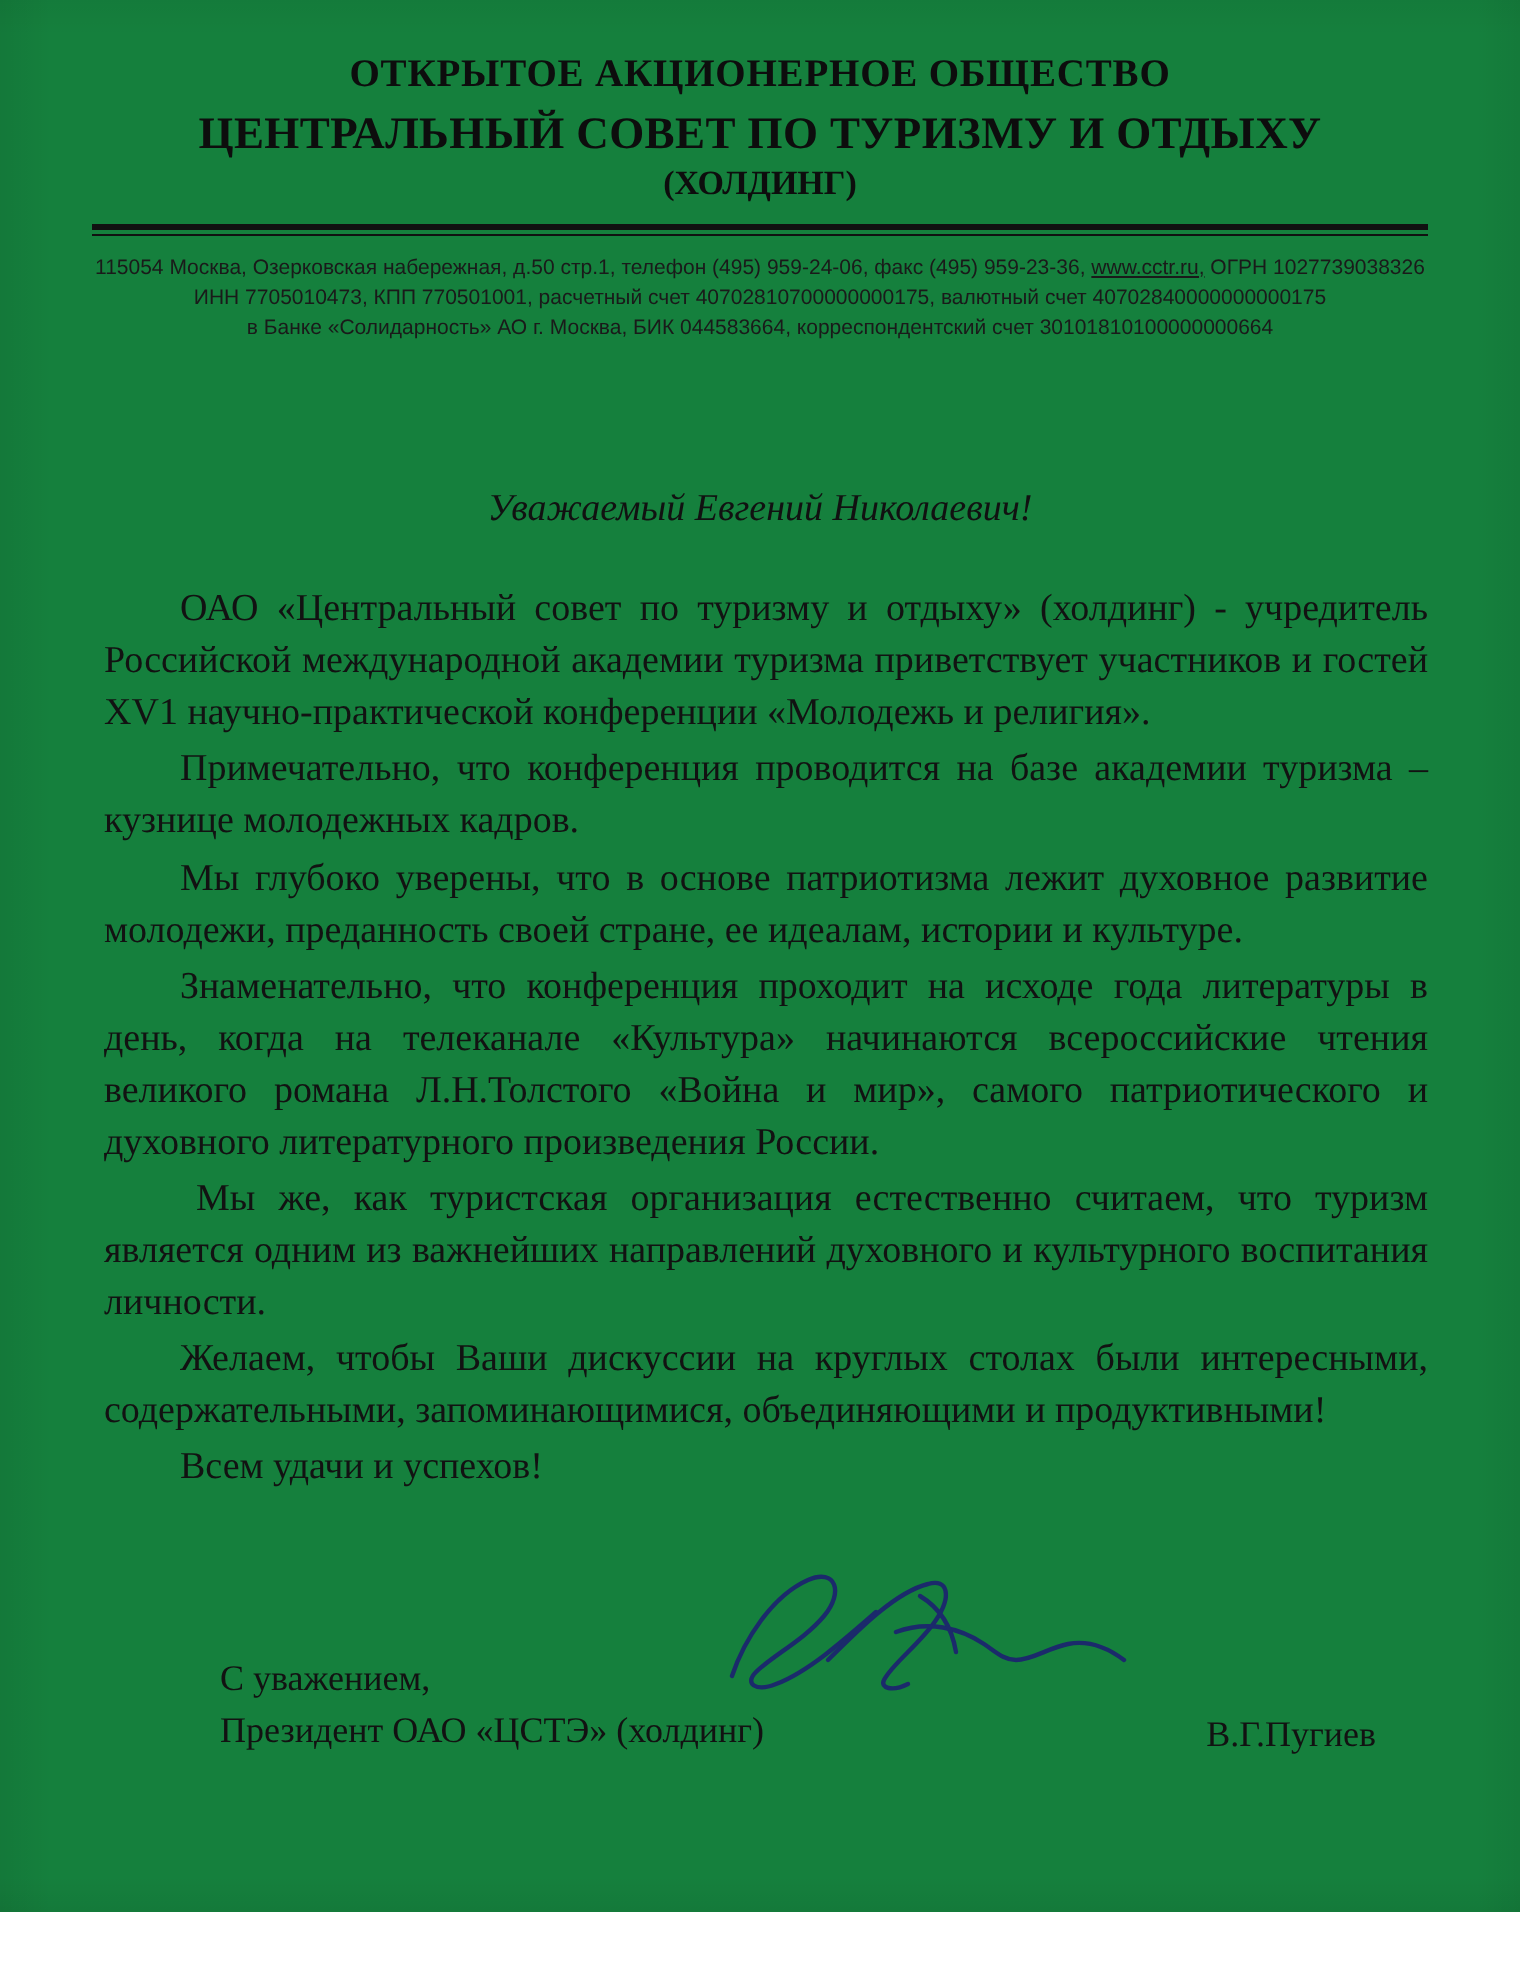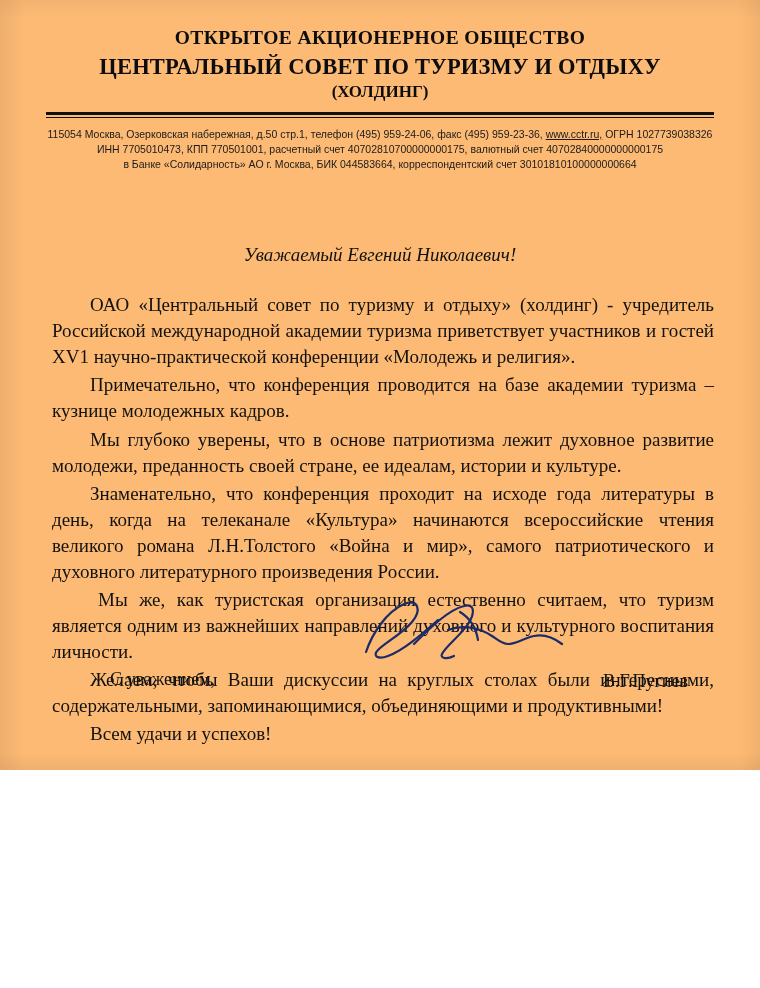--- a/index.html
+++ b/index.html
@@ -3,22 +3,22 @@
 <meta charset="utf-8">
 <style>
   html, body {
     margin: 0;
     padding: 0;
     background: #ffffff;
   }
   .page {
     position: relative;
     width: 760px;
-    height: 770px;
-    background: #fdba74;
+    height: 956px;
+    background: #15803d;
     overflow: hidden;
     font-family: "Liberation Serif", serif;
     color: #111111;
     box-sizing: border-box;
   }
   
   .page::before {
     content: "";
     position: absolute;
     inset: 0;
@@ -190,18 +190,19 @@
           <path d="M14 58 C20 40, 34 18, 52 10 C66 4, 70 16, 60 28 C50 40, 34 48, 26 56 C20 62, 26 66, 36 62 C52 56, 70 40, 86 26"></path>
           <path d="M62 50 C78 34, 96 16, 112 12 C122 9, 124 18, 116 30 C108 42, 94 52, 90 60 C88 64, 94 66, 102 62"></path>
           <path d="M96 36 C112 30, 128 34, 140 42 C146 46, 150 50, 156 50 C164 50, 172 44, 182 42 C192 40, 202 44, 210 50"></path>
           <path d="M108 18 C118 24, 124 34, 126 46"></path>
         </g>
       </svg>
     </div>
 
     <div class="sig-left">
       <div>С уважением,</div>
+      <div>Президент ОАО «ЦСТЭ» (холдинг)</div>
     </div>
 
     <div class="sig-right">В.Г.Пугиев</div>
   </div>
 
 </div>
 
 </body></html>

